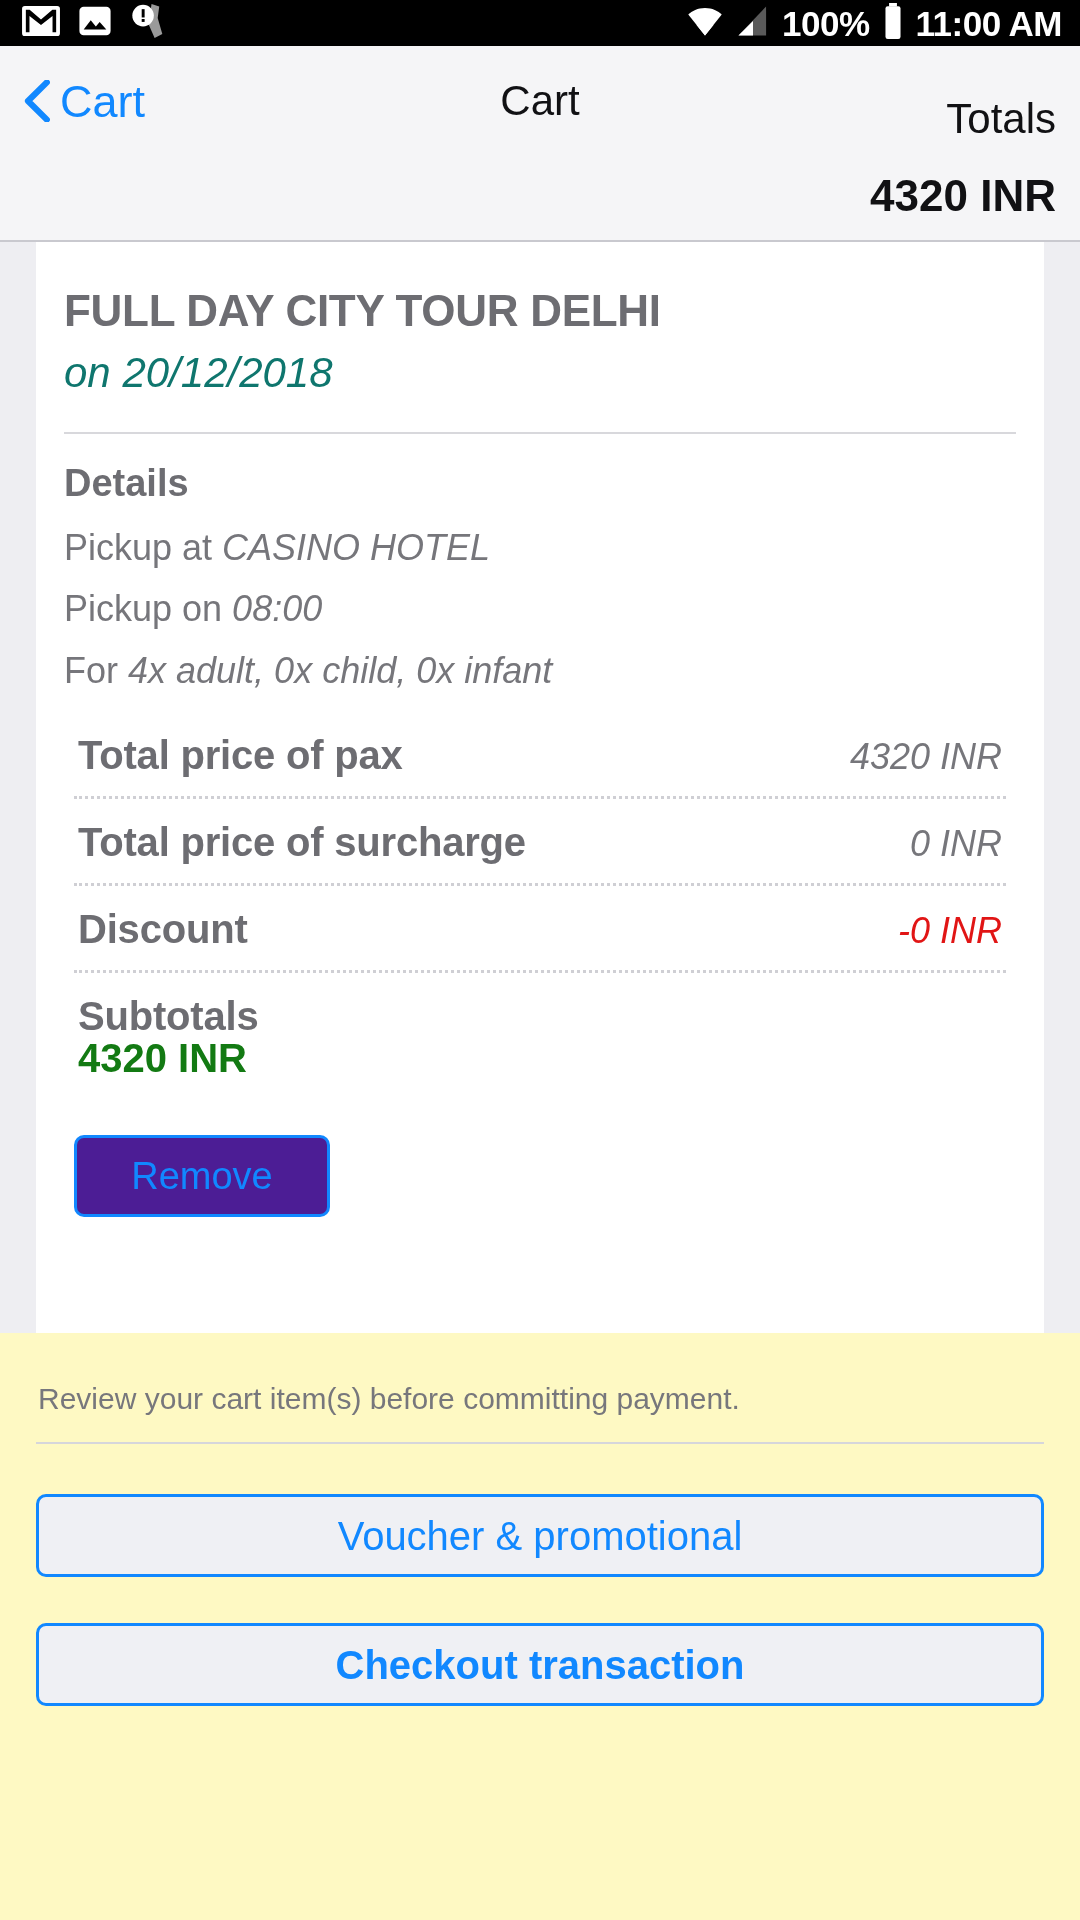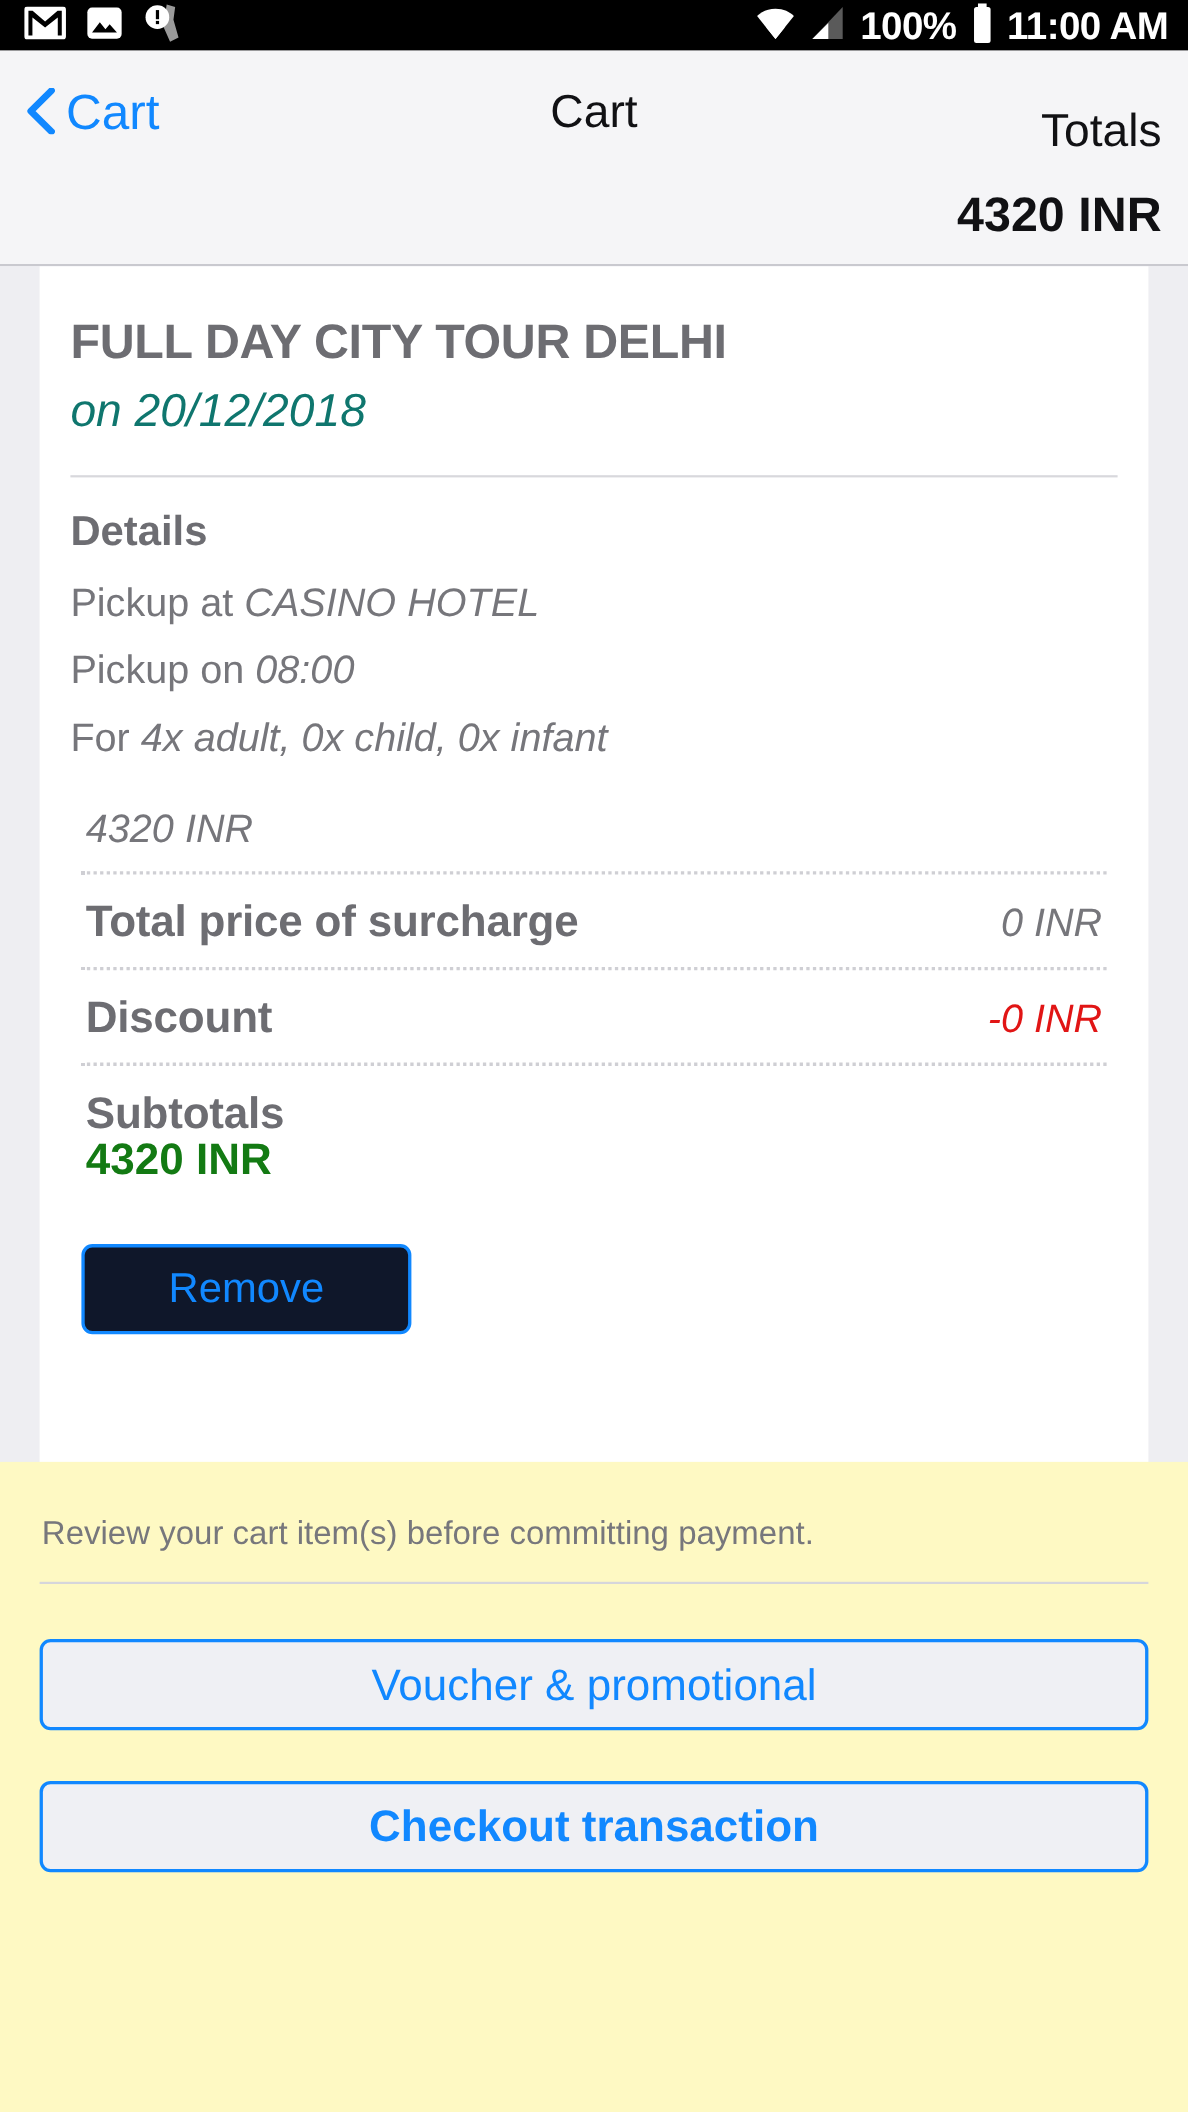--- a/index.html
+++ b/index.html
@@ -211,25 +211,25 @@
   }
 
   
   .remove-wrap {
     padding: 36px 10px 0 10px;
   }
   .remove-btn {
     display: inline-flex;
     align-items: center;
     justify-content: center;
-    width: 300px;
+    width: 256px;
     height: 82px;
     border: 3px solid #1188ff;
     border-radius: 10px;
-    background: #0f172a;
+    background: #4c1d95;
     color: #1188ff;
     font-size: 38px;
     font-family: "Liberation Sans", sans-serif;
     cursor: pointer;
     line-height: 1;
   }
   .card-pad { height: 116px; }
 
   
   .footer {
@@ -354,20 +354,21 @@
       </div>
       <div class="detail-line">
         <span>Pickup on </span><em>08:00</em>
       </div>
       <div class="detail-line">
         <span>For </span><em>4x adult, 0x child, 0x infant</em>
       </div>
 
       <div class="price-rows">
         <div class="price-row">
+          <span class="price-name">Total price of pax</span>
           <span class="price-val">4320 INR</span>
         </div>
         <div class="price-row">
           <span class="price-name">Total price of surcharge</span>
           <span class="price-val">0 INR</span>
         </div>
         <div class="price-row">
           <span class="price-name">Discount</span>
           <span class="price-val neg">-0 INR</span>
         </div>

